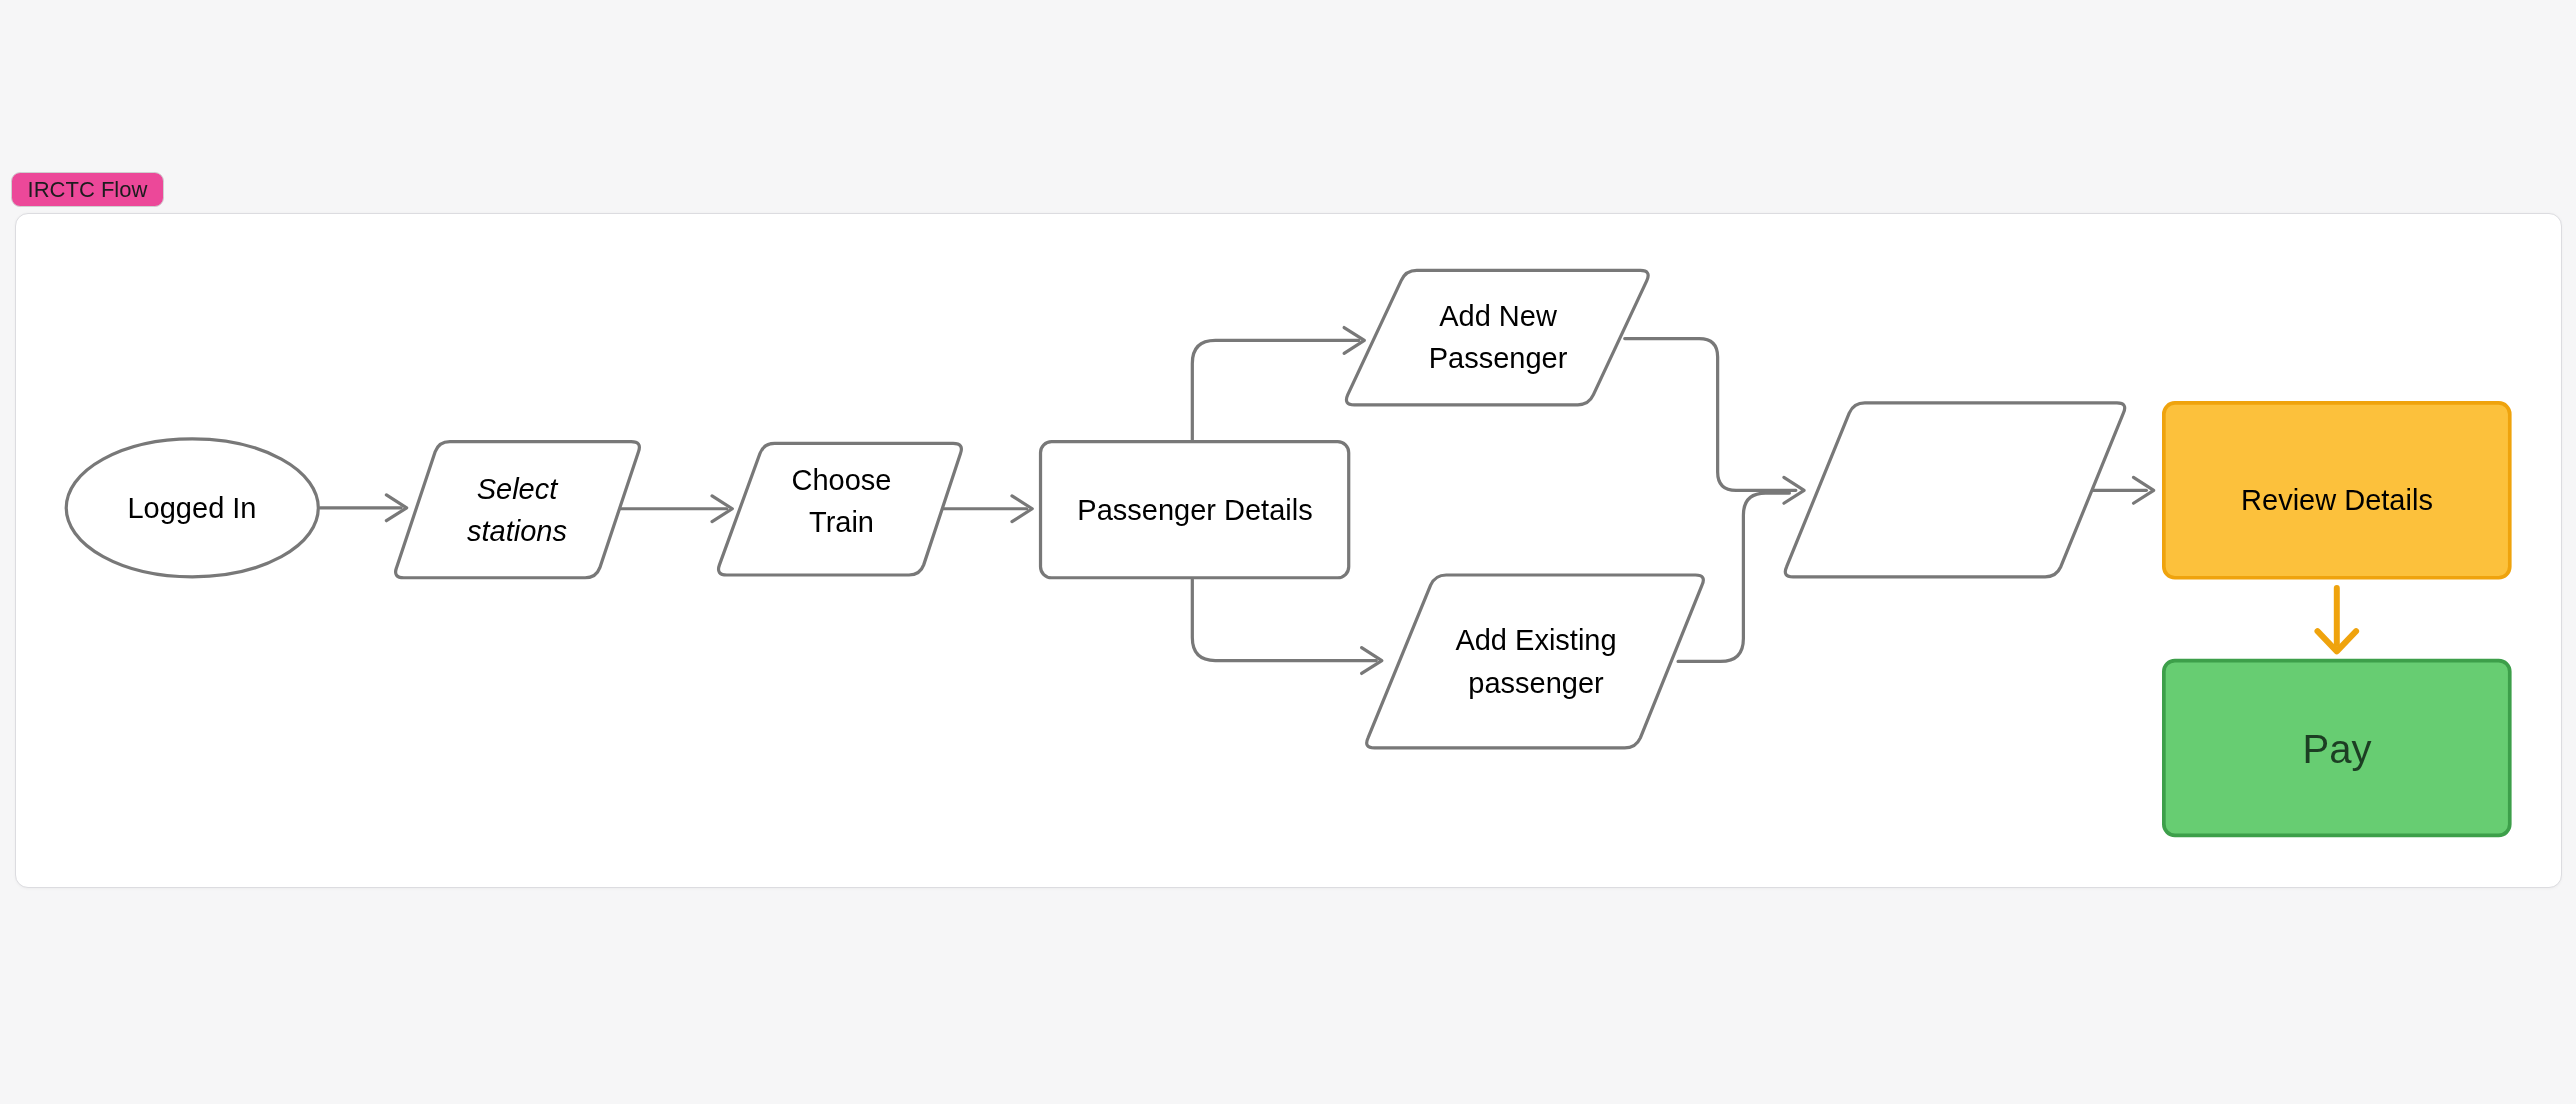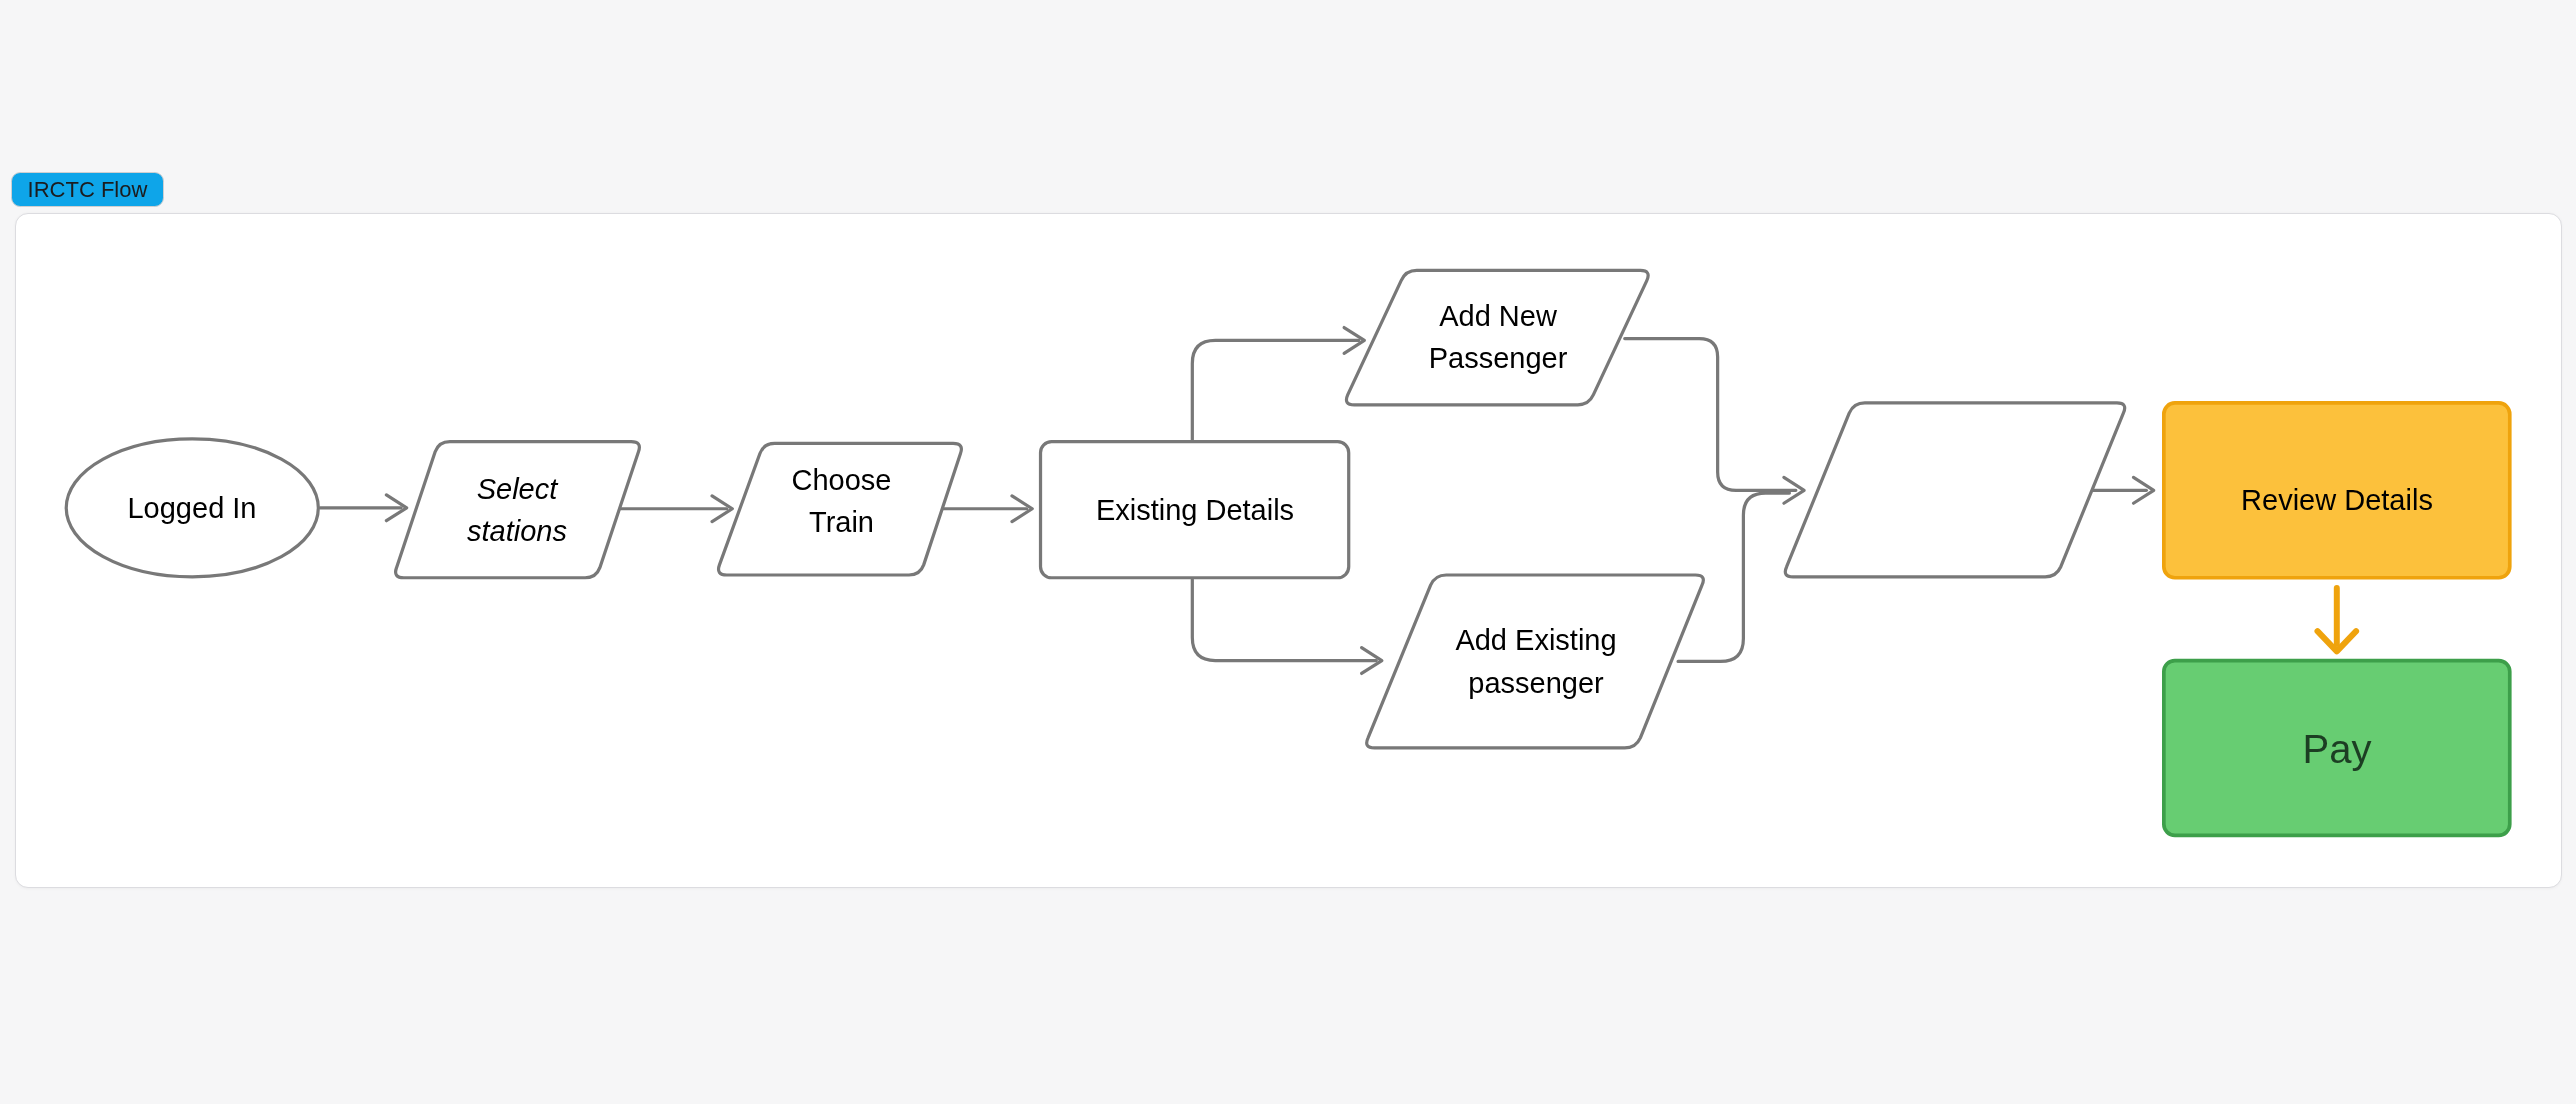--- a/index.html
+++ b/index.html
@@ -27,21 +27,21 @@
     border-radius: 13px;
     box-sizing: border-box;
     box-shadow: 0 0.9px 2.8px rgba(0,0,0,0.04);
   }
   .frame-chip {
     position: absolute;
     left: 11px;
     top: 172px;
     height: 35px;
     padding: 0 15.6px;
-    background: #0ea5e9;
+    background: #ec4899;
     border: 1.8px solid #cfcfd0;
     border-radius: 9.2px;
     box-sizing: border-box;
     display: flex;
     align-items: center;
     font-size: 22px;
     font-weight: 500;
     color: #1c1c1e;
     white-space: nowrap;
   }
@@ -166,21 +166,21 @@
 
     <rect class="colored-box" x="2352" y="718" width="376" height="190" rx="12" fill="#67cd72" stroke="#3d9f4a"></rect>
   </svg>
 
   <div class="node-label" style="left:66px;   top:440px; width:252px; height:137px;">Logged In</div>
 
   <div class="node-label" style="left:443px;  top:442px; width:148px; height:136px;font-style:italic;">Select stations</div>
 
   <div class="node-label" style="left:781px;  top:443px; width:121px; height:116px;">Choose Train</div>
 
-  <div class="node-label" style="left:1041px; top:442px; width:308px; height:136px;">Existing Details</div>
+  <div class="node-label" style="left:1041px; top:442px; width:308px; height:136px;">Passenger Details</div>
 
   <div class="node-label" style="left:1422px; top:270px; width:152px; height:134px;">Add New Passenger</div>
 
   <div class="node-label" style="left:1453px; top:575px; width:166px; height:173px;">Add Existing passenger</div>
 
 
   <div class="node-label" style="left:2164px; top:413px; width:346px; height:175px;">Review Details</div>
 
   <div class="node-label pay-label" style="left:2164px; top:661px; width:346px; height:175px;">Pay</div>
 

